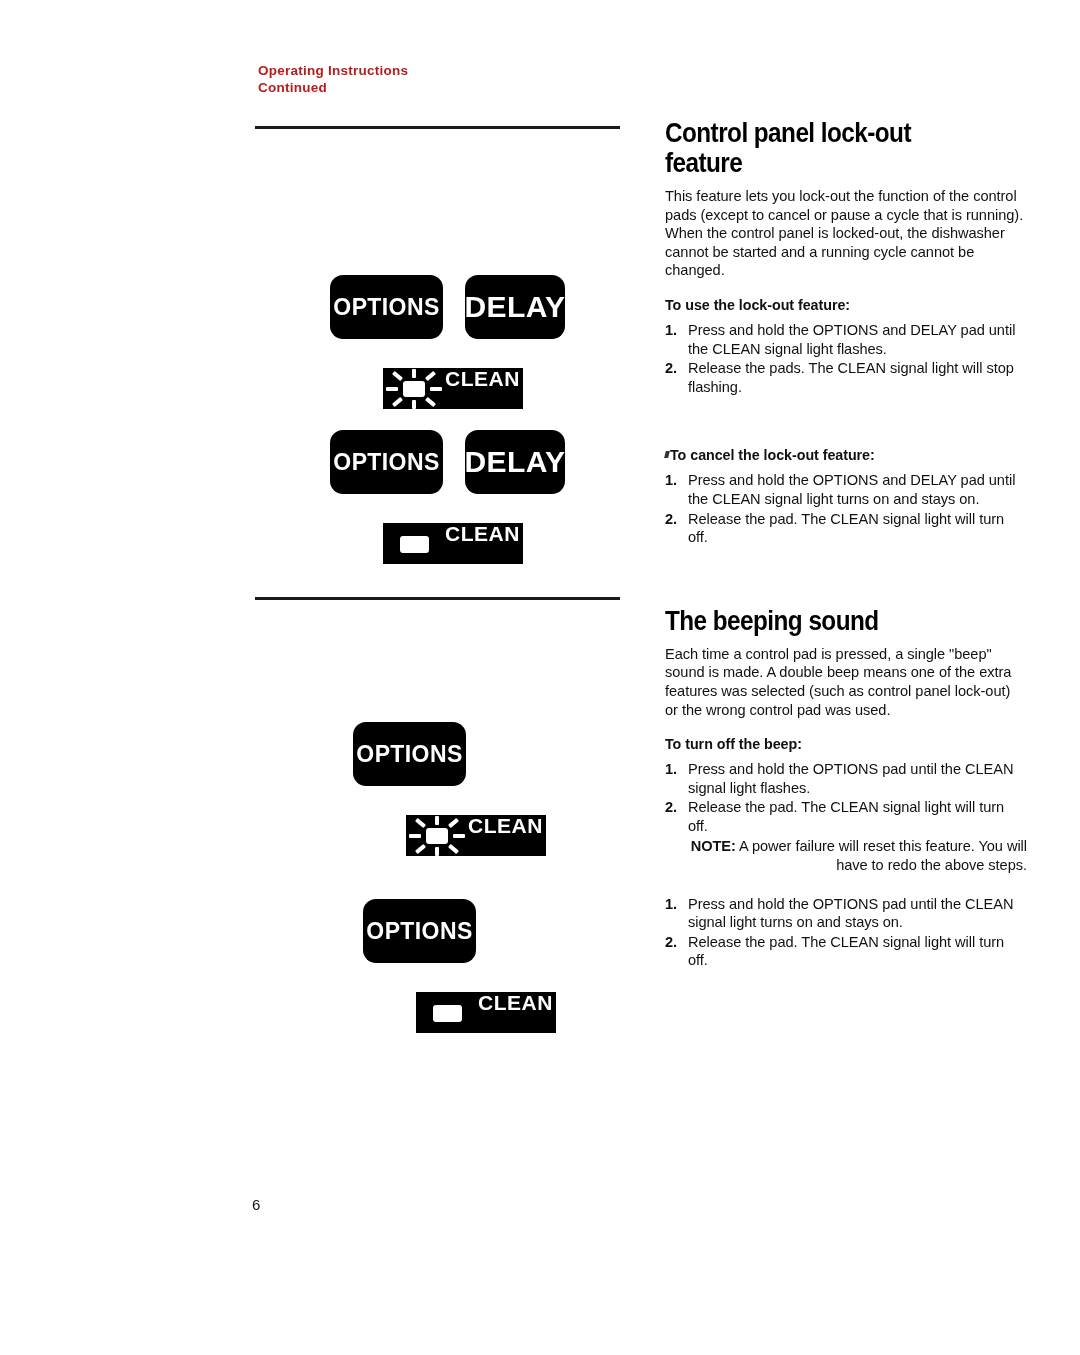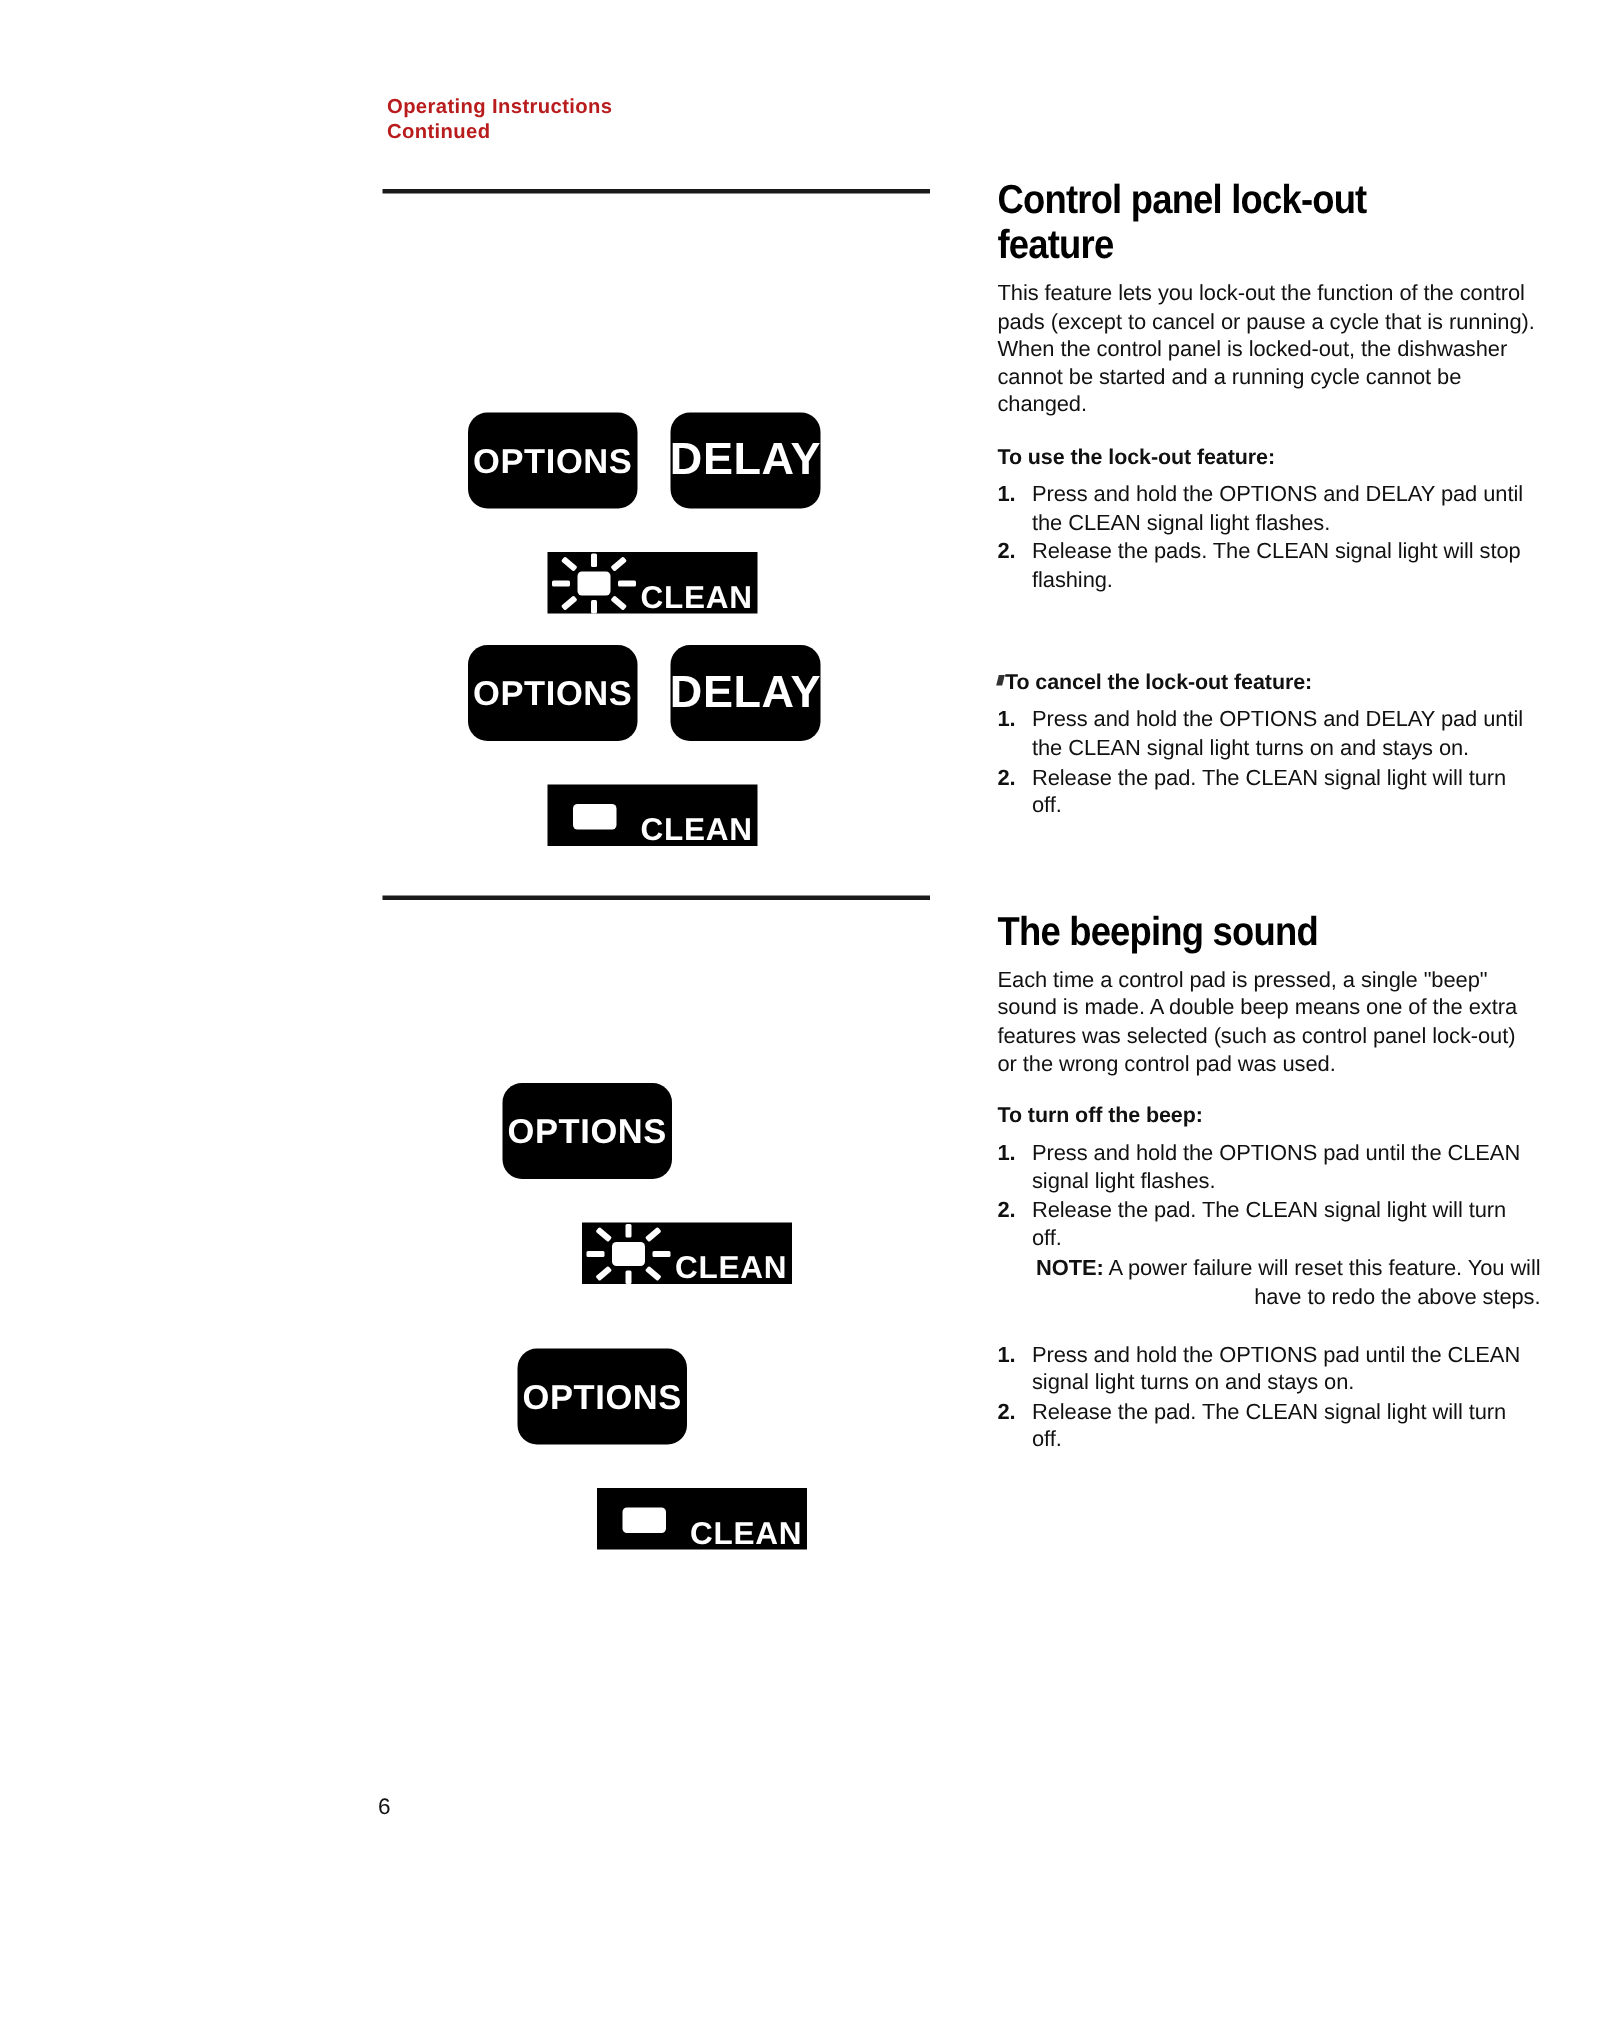--- a/index.html
+++ b/index.html
@@ -105,21 +105,21 @@
     line-height: 18.6px;
     margin: 0;
     letter-spacing: -0.05px;
     text-align: right;
   }
   .note-par .note-label { font-weight: bold; }
 
   .gap-lg { height: 20px; }
 
   
-  .diagram { position: absolute; }
+  .diagram { position: absolute; margin-left: 18px; }
 
   .pad {
     position: absolute;
     background: #000000;
     border-radius: 13px;
     color: #ffffff;
     font-weight: bold;
     display: flex;
     align-items: center;
     justify-content: center;
@@ -127,21 +127,21 @@
     font-size: 23px;
     box-shadow: 0 0 0 0 #000;
   }
   .pad.narrow { font-size: 30px; }
 
   
   .clean-strip {
     position: absolute;
     background: #000000;
     display: flex;
-    align-items: flex-end;
+    align-items: flex-start;
   }
   .clean-strip .label {
     color: #ffffff;
     font-weight: bold;
     font-size: 21px;
     letter-spacing: 0.5px;
     line-height: 1;
   }
   .lamp-wrap {
     position: relative;

